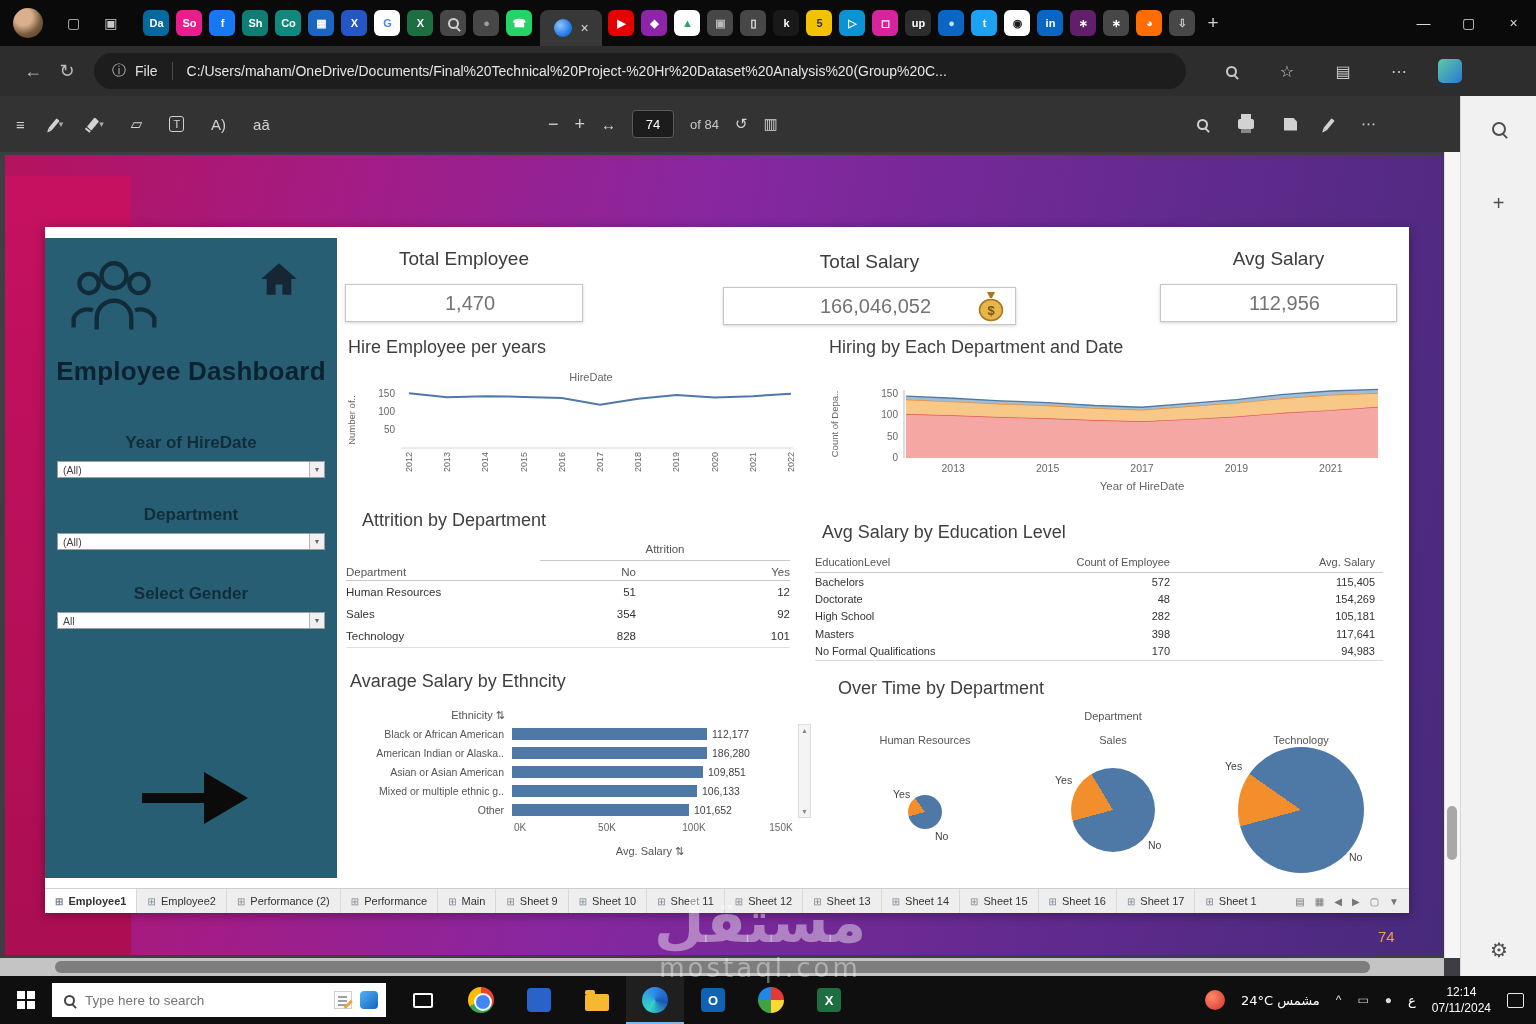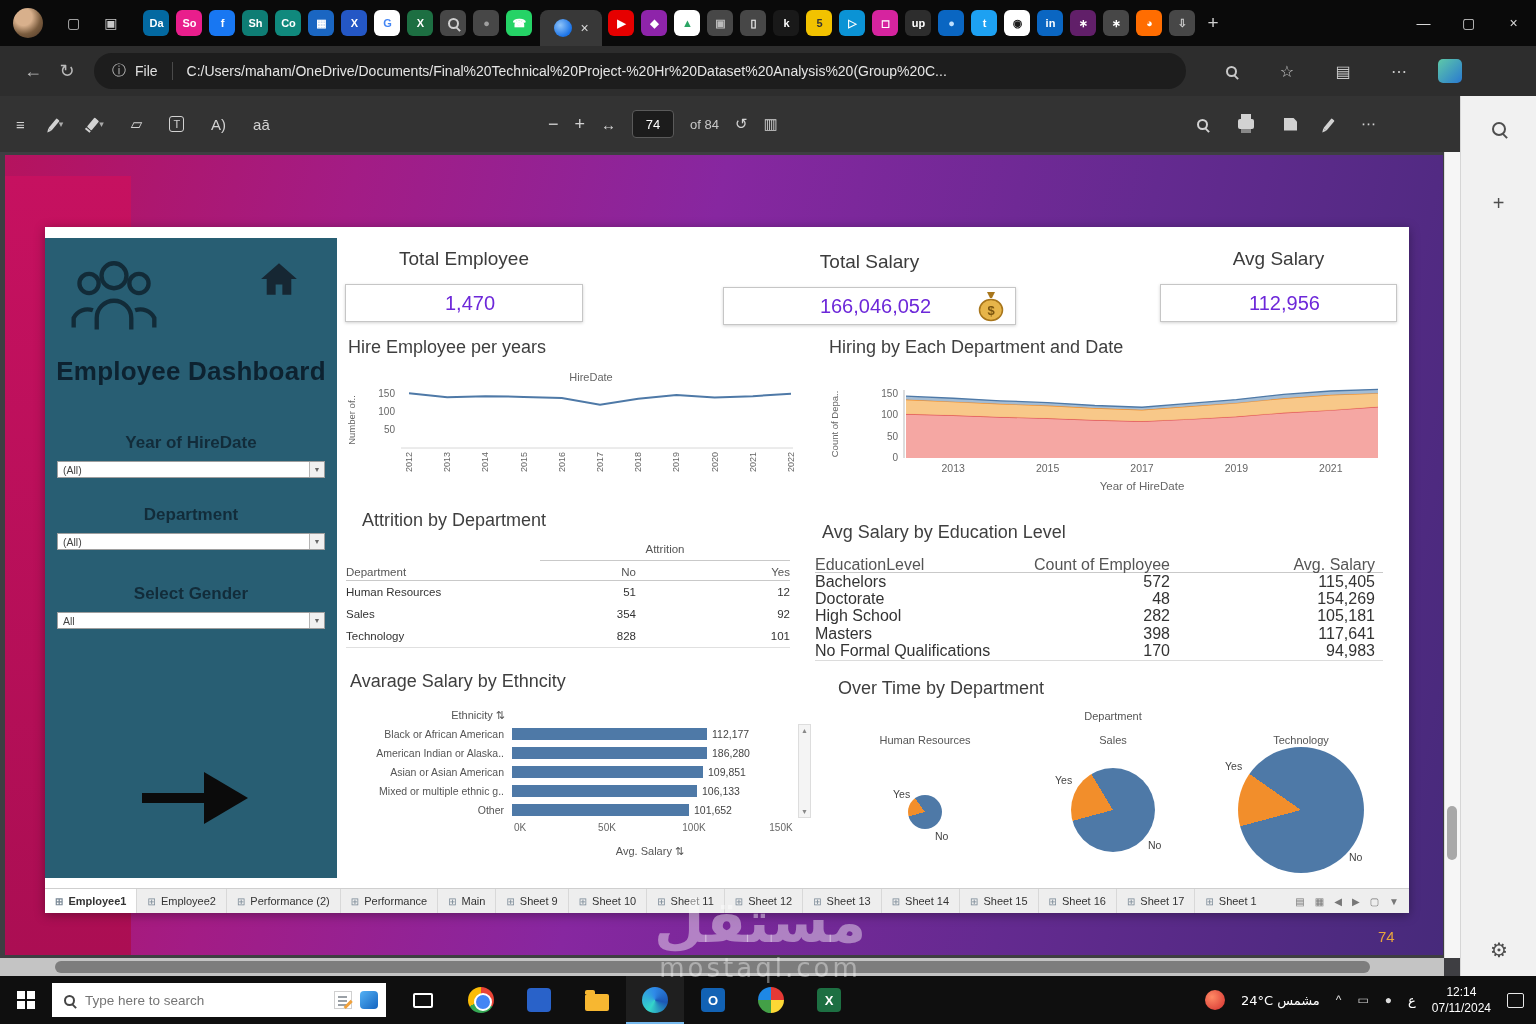--- a/index.html
+++ b/index.html
@@ -73,21 +73,21 @@
   #f1{top:461px;}#f2{top:533px;}#f3{top:612px;}
   .dd-val{flex:1;padding-left:5px;}
   .dd-btn{width:15px;height:15px;border-left:1px solid #b5b5b5;background:#f0f0f0;display:flex;align-items:center;justify-content:center;font-size:7px;color:#666;}
   #big-arrow{position:absolute;left:138px;top:766px;}
 
   
   .kpi-label{position:absolute;font-size:19px;color:#3c3c3c;text-align:center;}
   #kpi1-label{left:345px;top:248px;width:238px;}
   #kpi2-label{left:723px;top:251px;width:293px;}
   #kpi3-label{left:1160px;top:248px;width:237px;}
-  .kpi-box{position:absolute;background:#fff;border:1px solid #c6c6c6;box-shadow:0 1px 3px rgba(0,0,0,.18);display:flex;align-items:center;justify-content:center;font-size:20px;color:#6d28d9;padding-left:12px;}
+  .kpi-box{position:absolute;background:#fff;border:1px solid #c6c6c6;box-shadow:0 1px 3px rgba(0,0,0,.18);display:flex;align-items:center;justify-content:center;font-size:20px;color:#737373;padding-left:12px;}
   #kpi1-box{left:345px;top:284px;width:238px;height:38px;}
   #kpi2-box{left:723px;top:287px;width:293px;height:38px;}
   #kpi3-box{left:1160px;top:284px;width:237px;height:38px;}
   #money-icon{position:absolute;right:10px;top:3px;}
 
   .chart-title{position:absolute;font-size:18px;color:#3f3f3f;}
   #chart1-title{left:348px;top:337px;}
   #chart2-title{left:829px;top:337px;}
   #chart3-title{left:362px;top:510px;}
   #chart4-title{left:822px;top:522px;}
@@ -100,21 +100,21 @@
   #attr-table{position:absolute;left:346px;top:543px;width:444px;font-size:11.5px;color:#333;}
   .attr-span{display:flex;height:18px;}
   .attr-span .sp1{width:194px;}
   .attr-span .sp2{width:250px;text-align:center;color:#555;border-bottom:1px solid #c9c9c9;}
   .attr-head{display:flex;height:20px;align-items:flex-end;border-bottom:1px solid #c9c9c9;color:#555;padding-bottom:2px;}
   #attr-rows{border-bottom:1px solid #e0e0e0;}
   .attr-row{display:flex;height:22px;align-items:center;}
   .ac1{width:194px;}.ac2{width:96px;text-align:right;}.ac3{width:154px;text-align:right;}
 
   
-  #edu-table{position:absolute;left:815px;top:556px;width:568px;font-size:16px;color:#333;}
+  #edu-table{position:absolute;left:815px;top:556px;width:568px;font-size:11px;color:#333;}
   .edu-head{display:flex;height:17px;color:#555;border-bottom:1px solid #c9c9c9;}
   .edu-row{display:flex;height:17.4px;align-items:center;}
   #edu-rows{border-bottom:1px solid #dcdcdc;}
   .ec1{width:210px;}.ec2{width:145px;text-align:right;}.ec3{width:205px;text-align:right;}
 
   
   #eth-chart{position:absolute;left:343px;top:702px;width:470px;height:166px;}
   #eth-header{position:absolute;left:0;top:7px;width:162px;text-align:right;font-size:11px;color:#555;}
   #eth-rows{position:absolute;left:0;top:22px;width:470px;}
   .eth-row{display:flex;align-items:center;height:19px;}

